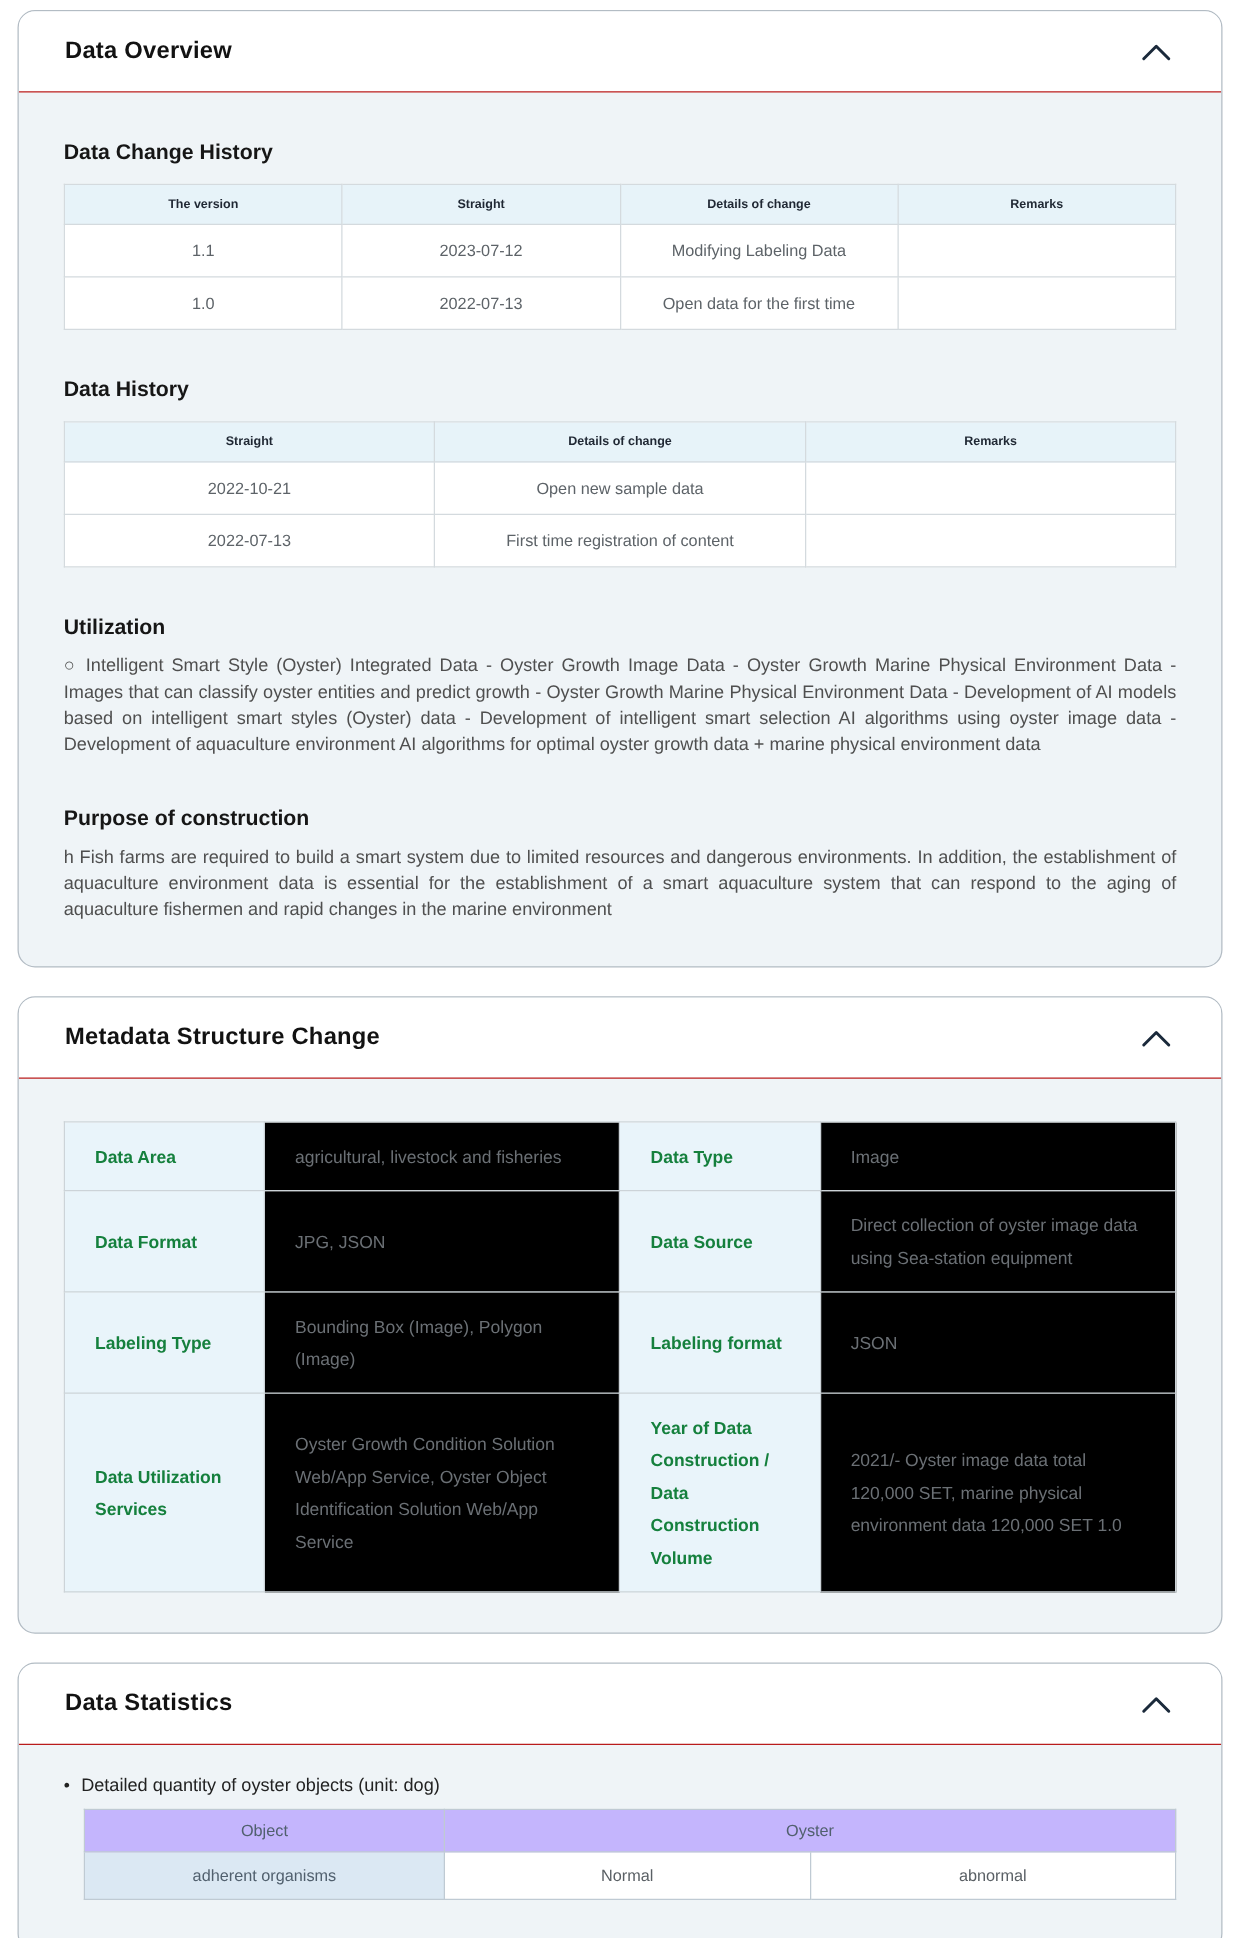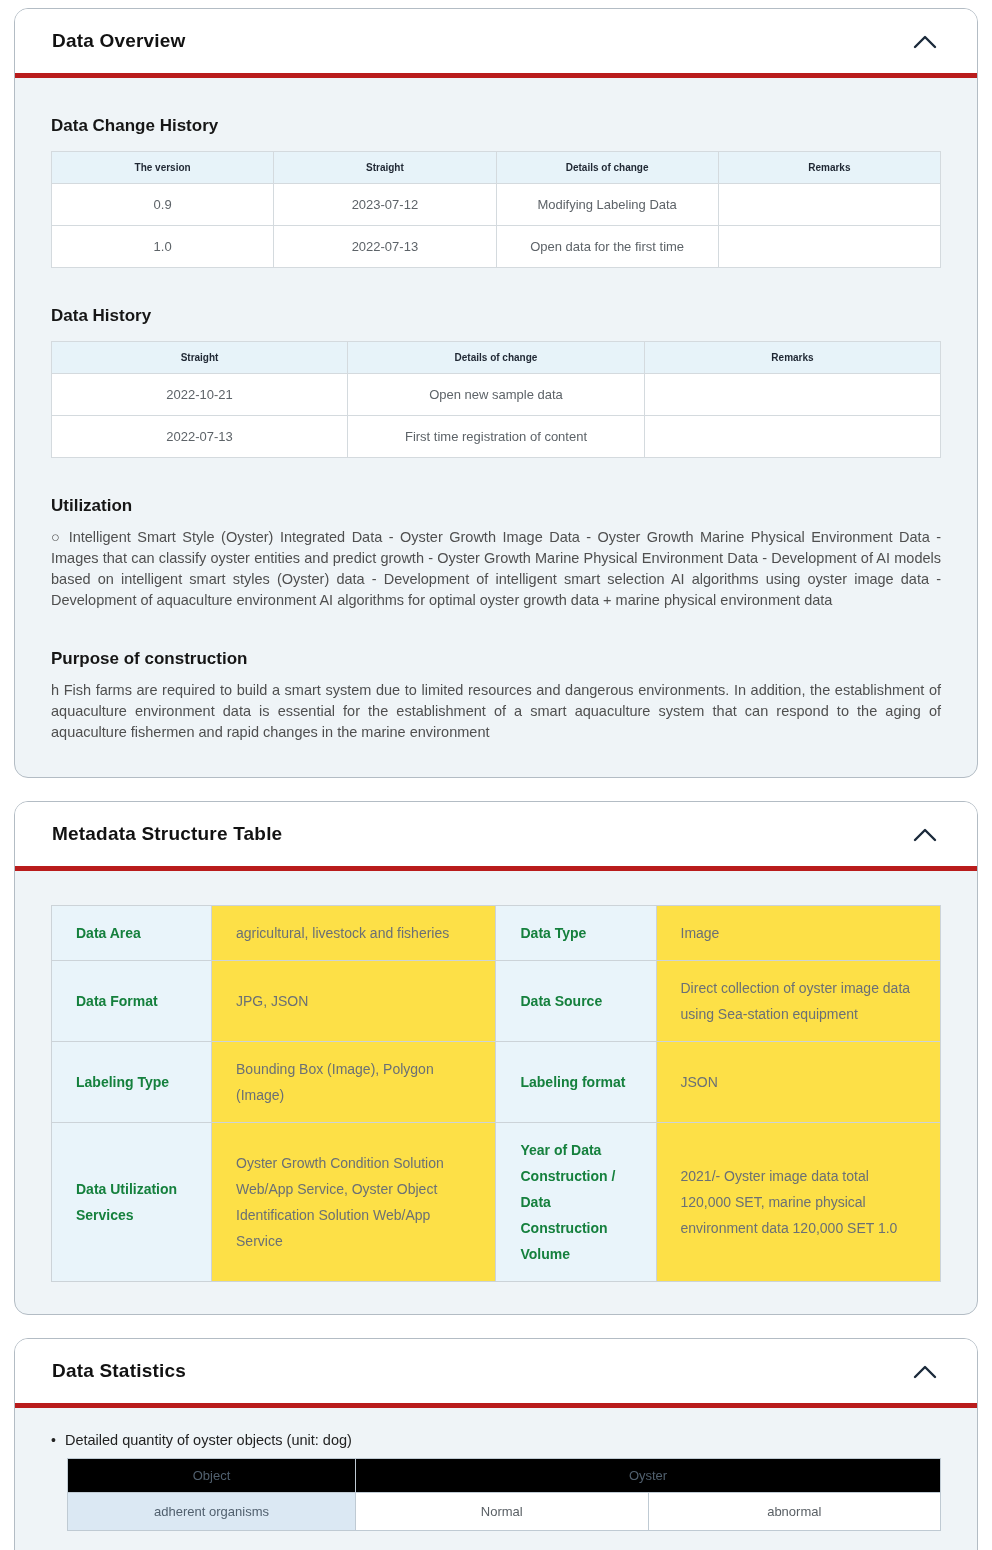--- a/index.html
+++ b/index.html
@@ -14,21 +14,21 @@
     background:#eff4f7;
     overflow:hidden;
     margin-bottom:23px;
   }
   .panel-header {
     background:#ffffff;
     display:flex;
     align-items:center;
     justify-content:space-between;
     padding:21px 38px 21px 37px;
-    border-bottom:5px solid #b91c1c;
+    border-bottom:1px solid #b91c1c;
     cursor:pointer;
   }
   .panel-title { font-size:19px; font-weight:bold; color:#121212; letter-spacing:.2px; }
   .chevron-btn { background:none; border:none; cursor:pointer; padding:2px; line-height:0; }
 
   .panel-body { padding:30px 36px 30px 36px; }
 
   .section-heading { font-size:17px; font-weight:bold; color:#161616; margin:0 0 15px 0; }
   .section { margin-bottom:38px; }
   .section:last-child { margin-bottom:4px; }
@@ -45,30 +45,30 @@
     font-size:13px; color:#5d6368; padding:13px 8px;
     border:1px solid #d4dade; text-align:center;
   }
 
   .paragraph { font-size:14.5px; color:#4f4f4f; line-height:21px; text-align:justify; }
 
   
   .meta-table { border:1px solid #a6afb6; }
   .meta-table td { border:1px solid #ccd3d8; padding:14px 18px 14px 24px; font-size:14px; line-height:26px; }
   .meta-table td.meta-label { background:#e9f4fa; font-weight:bold; color:#15803d; width:18%; }
-  .meta-table td.meta-value { background:#fde047; color:#6b7075; width:32%; }
+  .meta-table td.meta-value { background:#000000; color:#6b7075; width:32%; }
 
   
   .stats-subtitle { font-size:14px; color:#8b9097; font-weight:bold; margin-bottom:16px; }
   .stats-bullet { display:flex; align-items:baseline; font-size:14.5px; color:#222222; margin-bottom:10px; }
   .stats-bullet .dot { font-size:14px; margin-right:9px; }
   .stats-table-wrap { margin-left:16px; }
   .stats-table { border:1px solid #b9c5cf; }
   .stats-table th, .stats-table td { border:1px solid #bfcad3; text-align:center; font-weight:normal; }
-  .stats-table th { background:#000000; color:#51606e; font-size:13px; padding:9px 21px; }
+  .stats-table th { background:#c4b5fd; color:#51606e; font-size:13px; padding:9px 21px; }
   .stats-table td.stats-label { background:#dbe8f3; color:#51606e; font-size:13px; padding:11px 8px; width:33%; }
   .stats-table td.stats-value { background:#ffffff; color:#5a6065; font-size:13px; padding:11px 8px; }
 </style>
 </head>
 <body>
 
 <div class="page">
 
   <section class="panel">
     <div class="panel-header">
@@ -89,21 +89,21 @@
           <thead>
             <tr>
               <th style="width:25%">The version</th>
               <th style="width:25%">Straight</th>
               <th style="width:25%">Details of change</th>
               <th style="width:25%">Remarks</th>
             </tr>
           </thead>
           <tbody>
             <tr>
-              <td>0.9</td>
+              <td>1.1</td>
               <td>2023-07-12</td>
               <td>Modifying Labeling Data</td>
               <td></td>
             </tr>
             <tr>
               <td>1.0</td>
               <td>2022-07-13</td>
               <td>Open data for the first time</td>
               <td></td>
             </tr>
@@ -144,21 +144,21 @@
       <div class="section">
         <h2 class="section-heading" style="margin-bottom:11px;">Purpose of construction</h2>
         <p class="paragraph">h Fish farms are required to build a smart system due to limited resources and dangerous environments. In addition, the establishment of aquaculture environment data is essential for the establishment of a smart aquaculture system that can respond to the aging of aquaculture fishermen and rapid changes in the marine environment</p>
       </div>
 
     </div>
   </section>
 
   <section class="panel">
     <div class="panel-header">
-      <span class="panel-title">Metadata Structure Table</span>
+      <span class="panel-title">Metadata Structure Change</span>
       <button class="chevron-btn">
         <span>
           <svg width="24" height="15" viewBox="0 0 24 15">
               <polyline points="2,13 12,3 22,13" fill="none" stroke="#1b2a3b" stroke-width="2.4" stroke-linecap="round" stroke-linejoin="round"></polyline>
             </svg>
         </span>
       </button>
     </div>
     <div class="panel-body" style="padding-top:34px; padding-bottom:32px;">
       <table class="meta-table">

